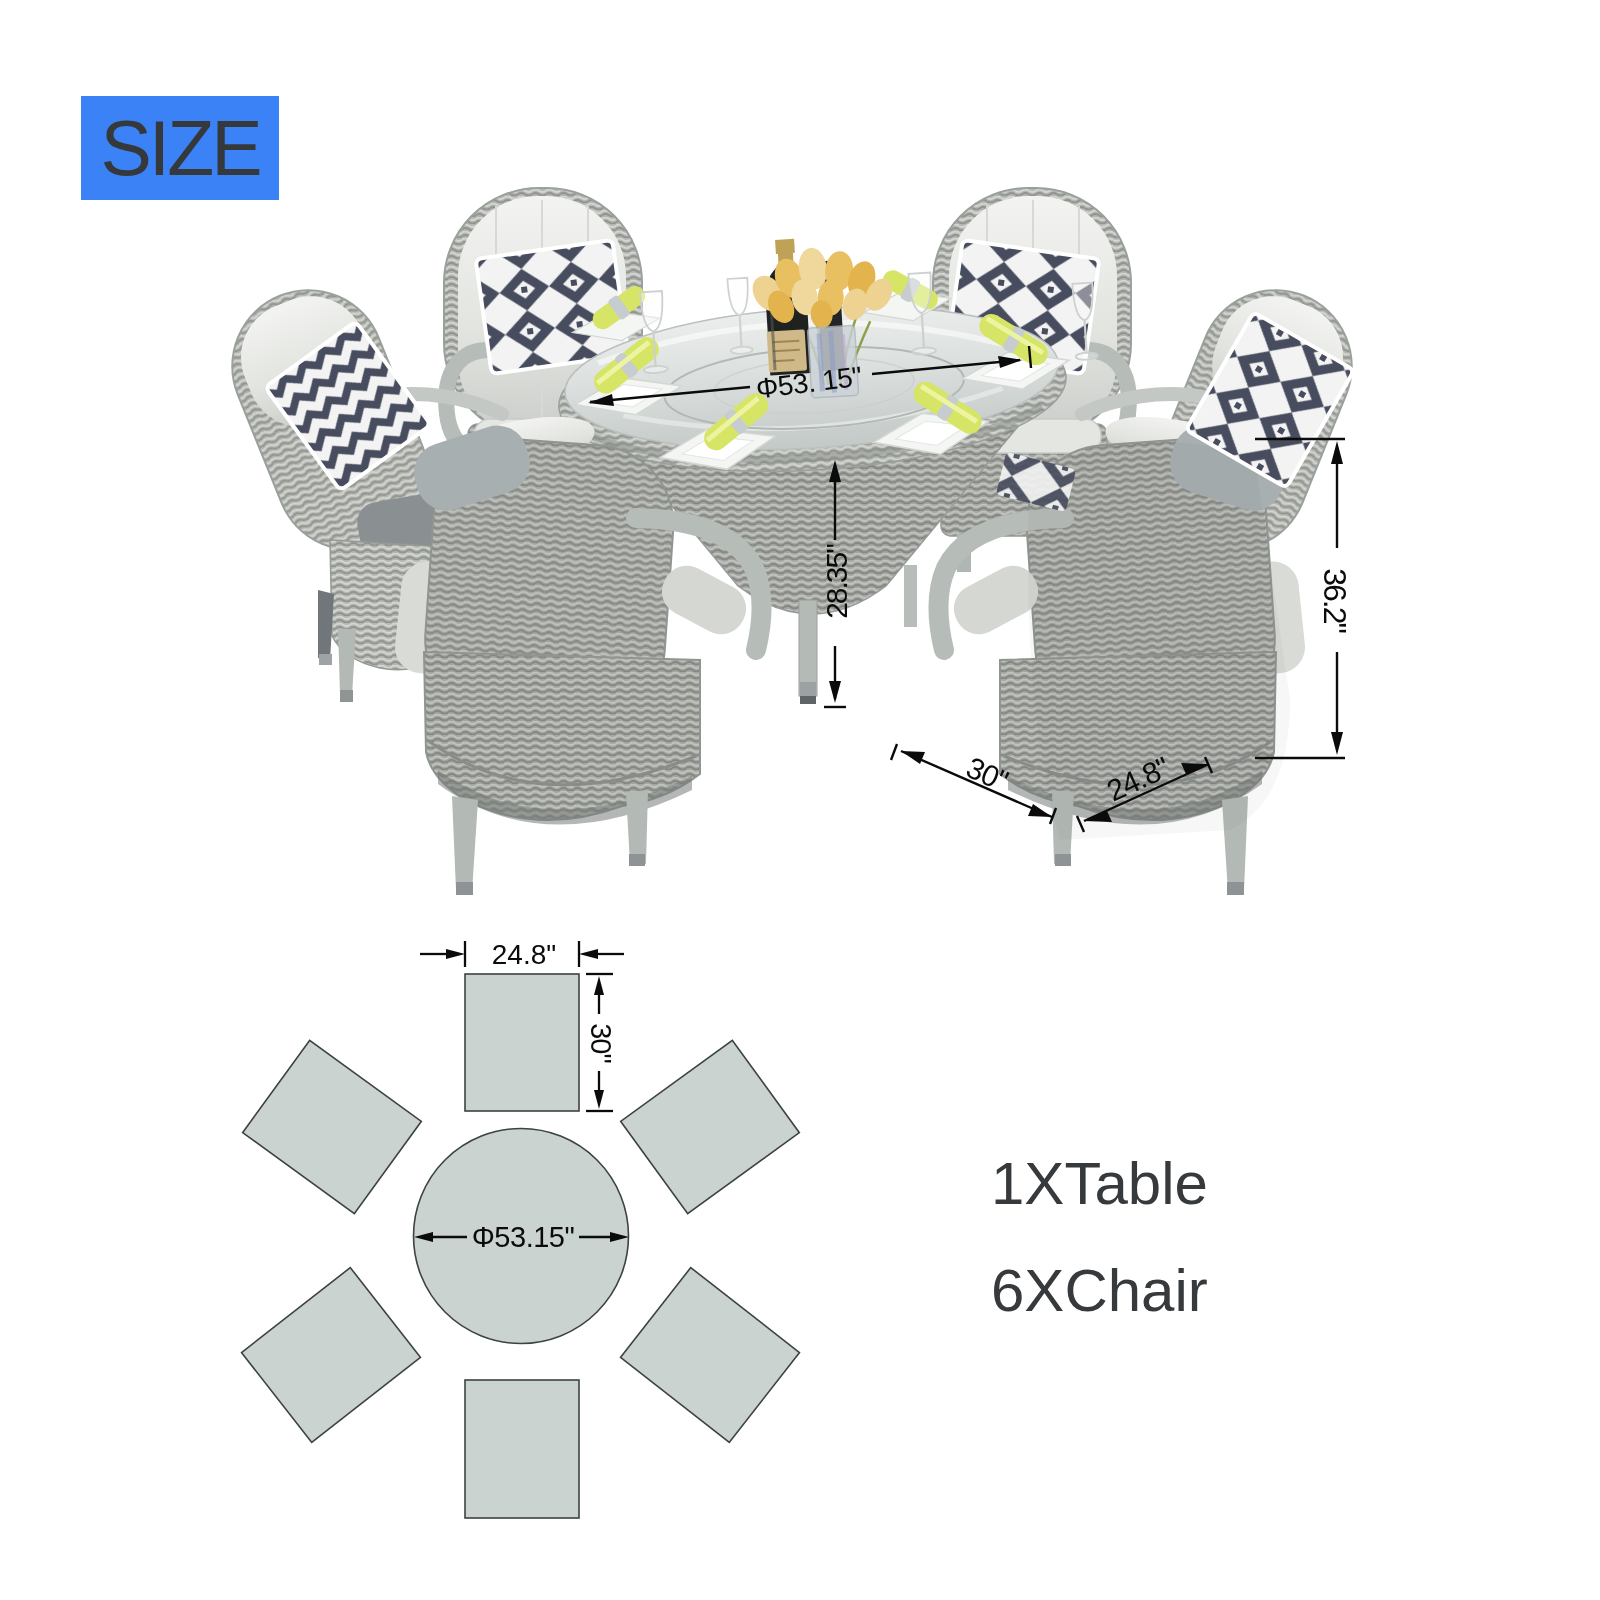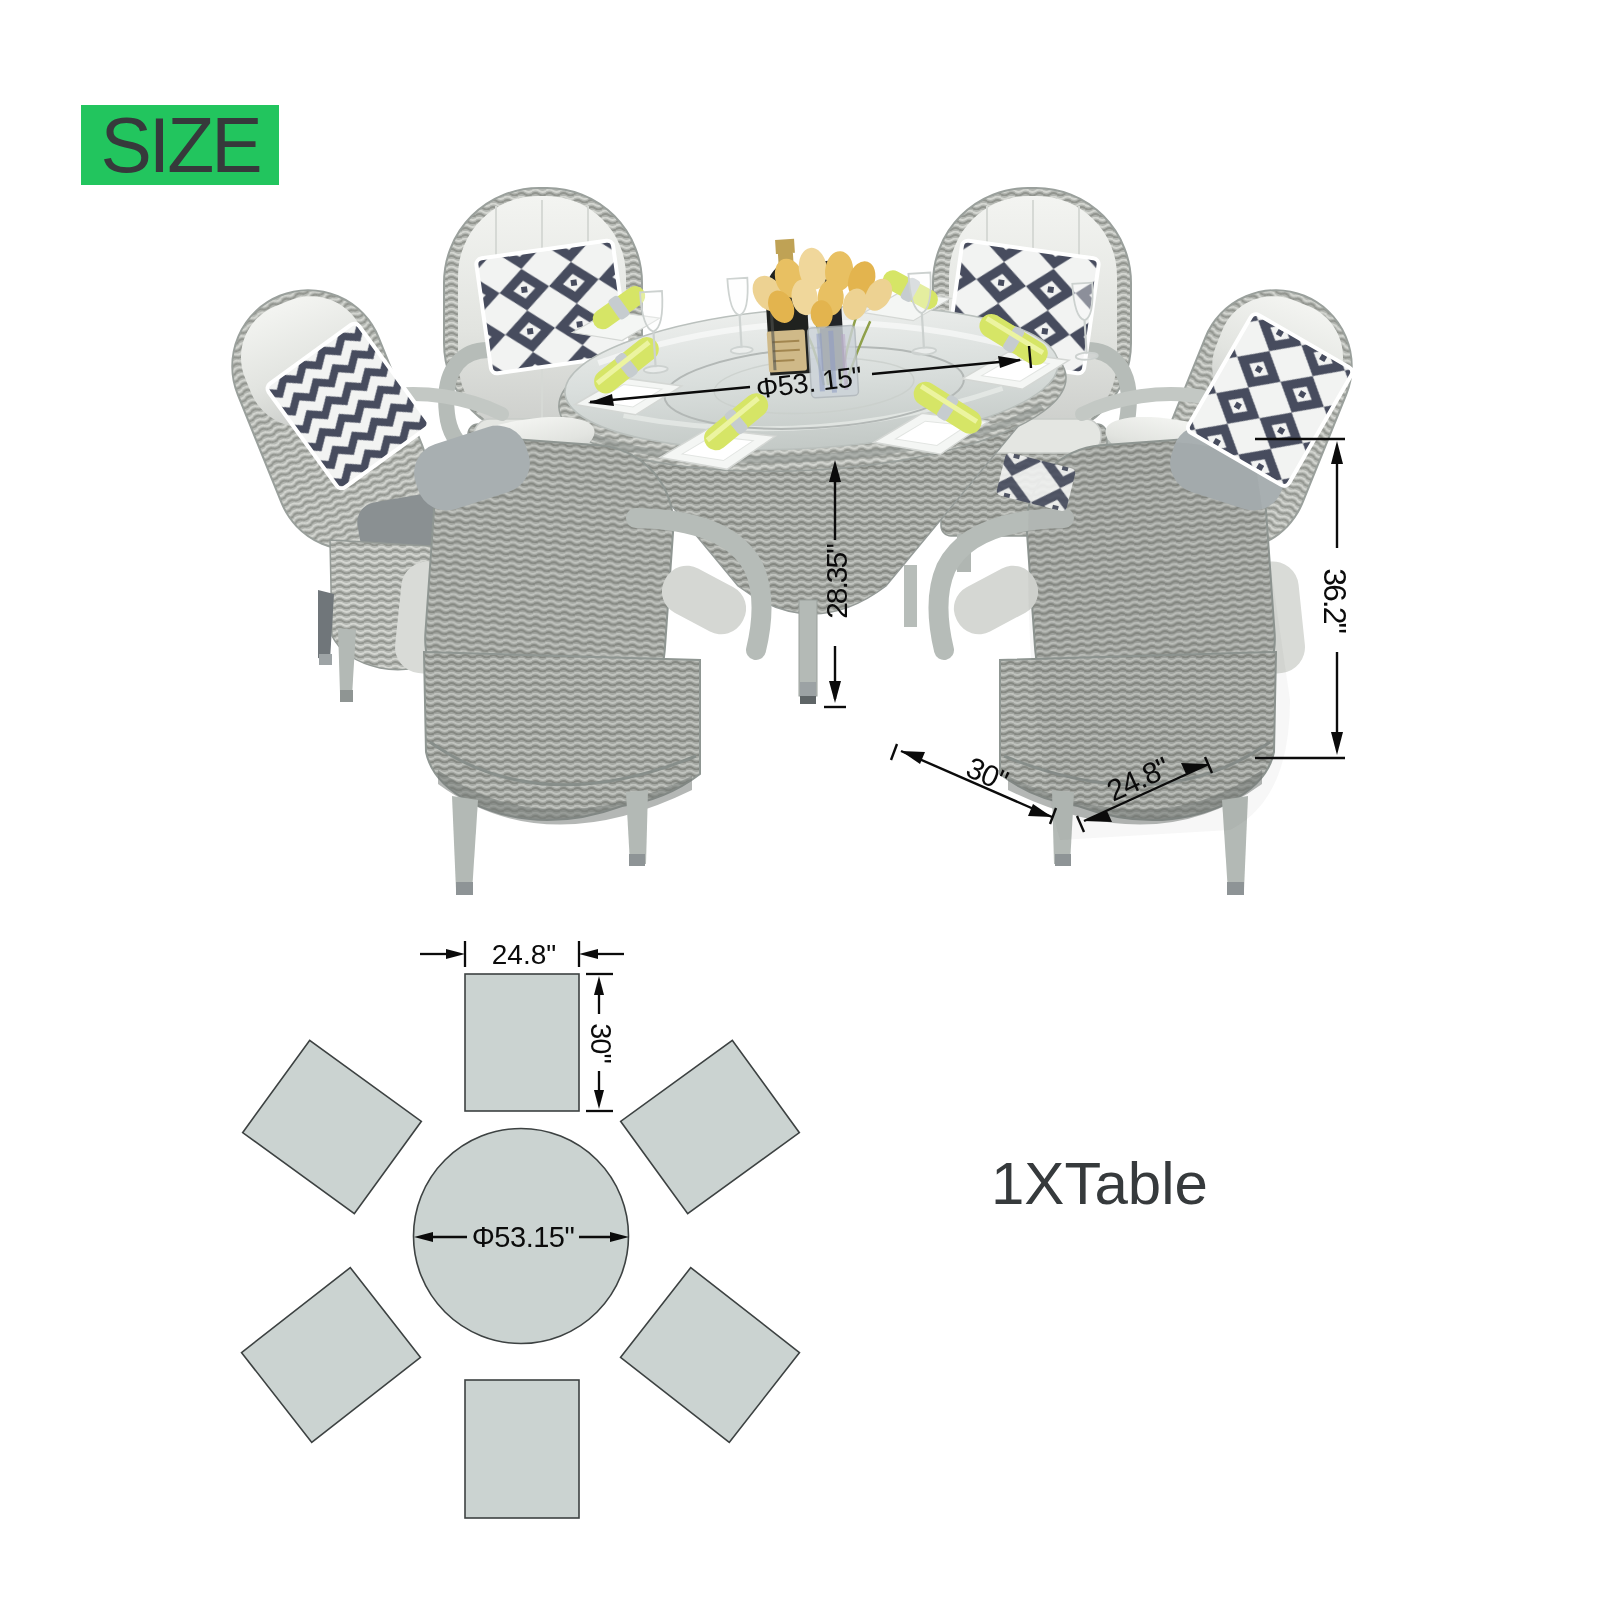--- a/index.html
+++ b/index.html
@@ -1,29 +1,30 @@
 <!DOCTYPE html>
 <html><head>
 <meta charset="utf-8">
 <style>
 html,body{margin:0;padding:0;width:1600px;height:1600px;background:#ffffff;font-family:"Liberation Sans",sans-serif;overflow:hidden;}
 #page{position:relative;width:1600px;height:1600px;}
-#sizebox{position:absolute;left:81px;top:105px;width:198px;height:80px;background:#22c55e;color:#36393b;font-size:77px;letter-spacing:-3px;display:flex;align-items:center;justify-content:center;}
+#sizebox{position:absolute;left:81px;top:96px;width:198px;height:104px;background:#3b82f6;color:#36393b;font-size:77px;letter-spacing:-3px;display:flex;align-items:center;justify-content:center;}
 #t1{position:absolute;left:991px;top:1149px;color:#363a3c;font-size:60px;text-align:right;}
 #t2{position:absolute;left:991px;top:1256px;color:#363a3c;font-size:60px;}
 #art{position:absolute;left:0;top:0;}
 </style>
 </head>
 <body>
 <div id="page">
 
 <div id="sizebox">SIZE</div>
 
 <div id="t1">1XTable</div>
 
+<div id="t2">6XChair</div>
 <svg id="art" width="1600" height="1600" viewBox="0 0 1600 1600">
 <defs>
 <pattern id="wk" width="14" height="7" patternUnits="userSpaceOnUse">
 <rect width="14" height="7" fill="#b3b6b1"></rect>
 <path d="M0,1.8 q3.5,-2.4 7,0 q3.5,2.4 7,0" stroke="#d4d6d1" stroke-width="2" fill="none"></path>
 <path d="M0,5.2 q3.5,-2.4 7,0 q3.5,2.4 7,0" stroke="#92958f" stroke-width="2" fill="none"></path>
 </pattern>
 <pattern id="wkd" width="14" height="7" patternUnits="userSpaceOnUse">
 <rect width="14" height="7" fill="#a3a6a1"></rect>
 <path d="M0,1.8 q3.5,-2.4 7,0 q3.5,2.4 7,0" stroke="#c0c3be" stroke-width="2" fill="none"></path>

